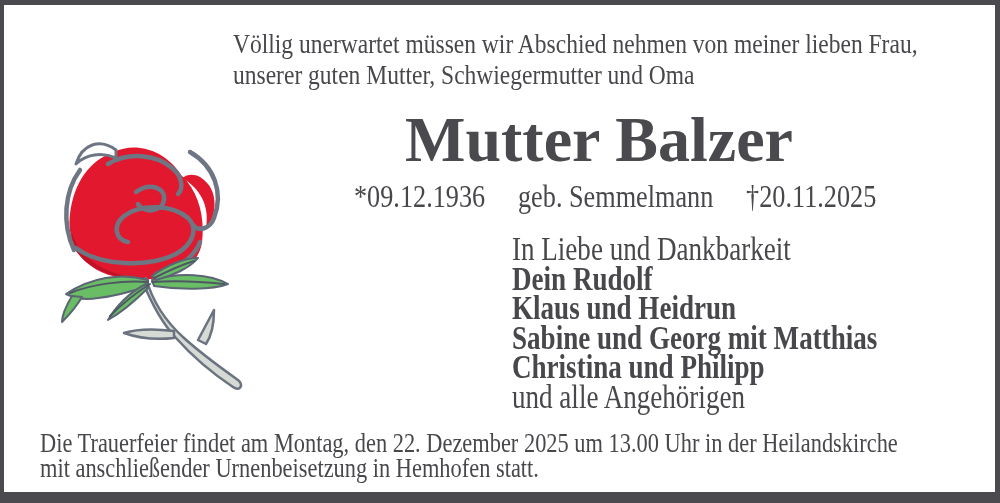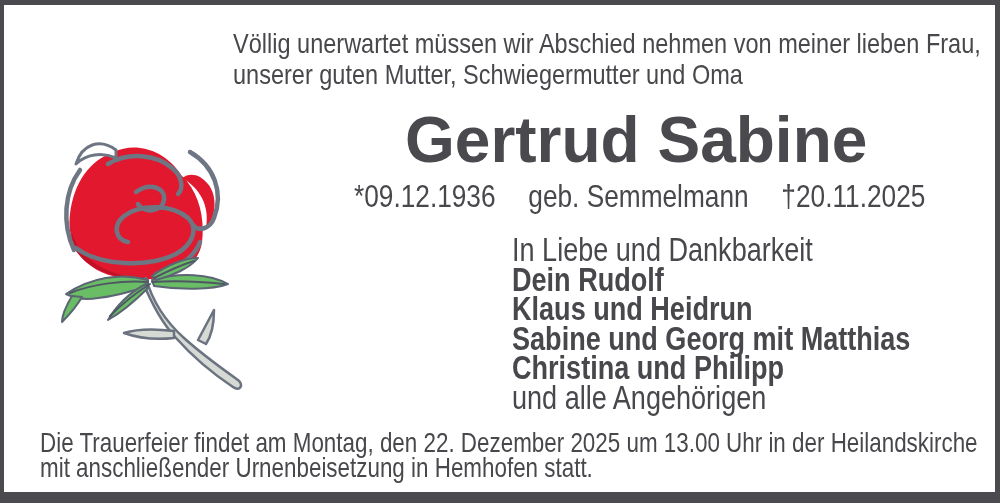--- a/index.html
+++ b/index.html
@@ -6,21 +6,21 @@
   .page{
     position:relative;
     width:1000px;height:503px;
     box-sizing:border-box;
     background:#ffffff;
     border:4px solid #4b4b4f;
     border-top-width:5px;
     border-right-width:5px;
     border-bottom-width:11px;
     overflow:hidden;
-    font-family:Liberation Sans, sans-serif;
+    font-family:Liberation Serif, serif;
     color:#48484c;
   }
   .abs{position:absolute;}
   .pre{white-space:pre;}
   .nowrap{white-space:nowrap;}
   .intro{
     left:229px;top:23px;
     font-size:28px;line-height:31px;
     transform:scaleX(0.84);transform-origin:0 0;
   }
@@ -89,21 +89,21 @@
     </g>
 
     <g fill="none" stroke="#4f5864" stroke-width="2" stroke-linecap="round">
       <path d="M96,152 C72,150 40,154 18,163"></path>
       <path d="M98,154 C82,164 68,176 58,186"></path>
       <path d="M100,152 C126,150 154,152 172,154"></path>
       <path d="M102,148 C118,140 132,134 142,131"></path>
     </g>
   </svg>
 
-  <div class="abs deceased nowrap">Gertrud Sabine</div>
+  <div class="abs deceased nowrap">Mutter Balzer</div>
 
   <div class="abs dates">
     <span class="nowrap">*09.12.1936</span>
     <span class="nowrap">geb. Semmelmann</span>
     <span class="nowrap">†20.11.2025</span>
   </div>
 
   <div class="abs family">
     <div class="line">In Liebe und Dankbarkeit</div>
     <div class="line bold">Dein Rudolf</div>

